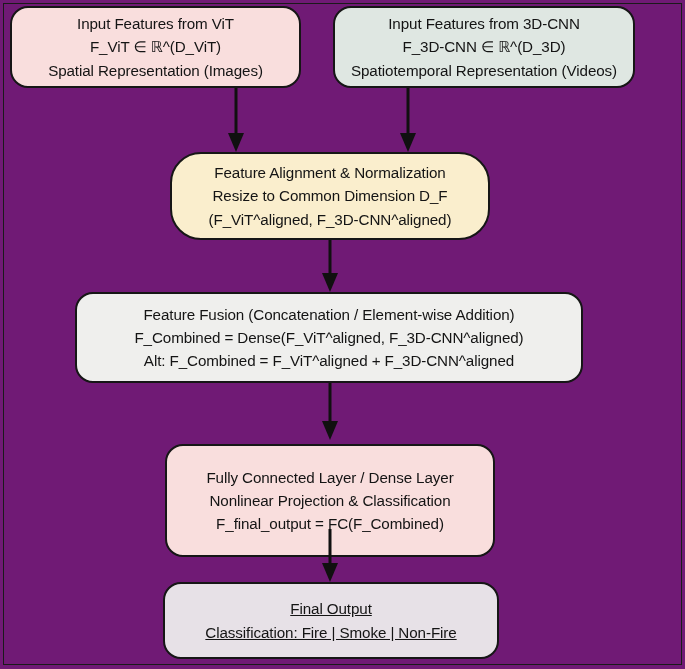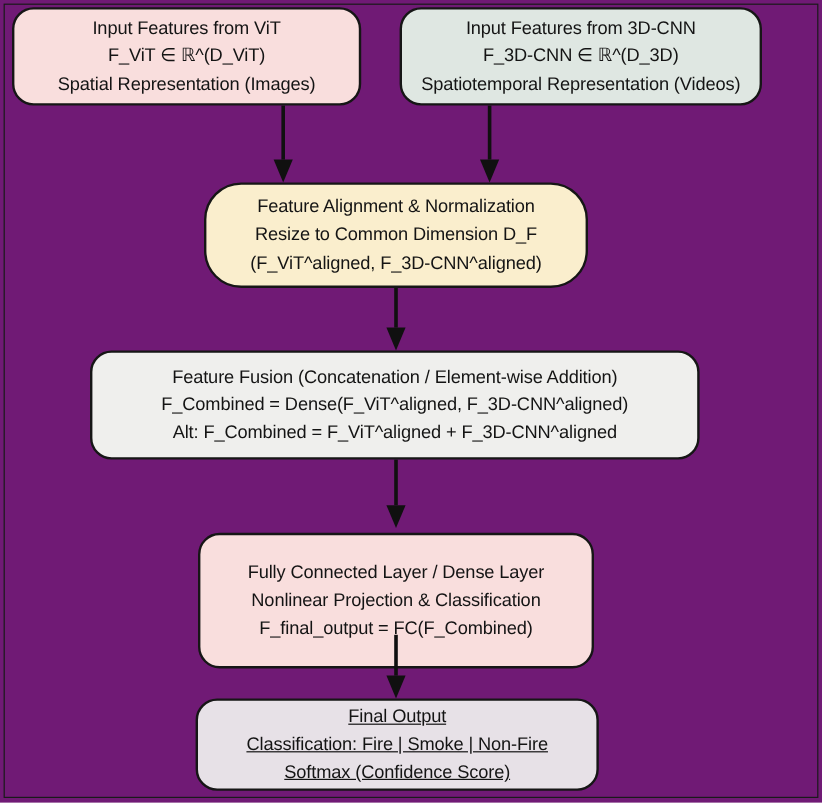--- a/index.html
+++ b/index.html
@@ -142,16 +142,15 @@
   </div>
 
   <div class="edge" id="edge-fc-output">
     <div class="stem" style="height:34px"></div>
     <div class="head"></div>
   </div>
 
   <div class="node" id="node-output">
     <div class="line">Final Output</div>
     <div class="line">Classification: Fire | Smoke | Non-Fire</div>
-    <div class="line">Softmax (Confidence Score)</div>
   </div>
 
 </div>
 
 </body></html>

